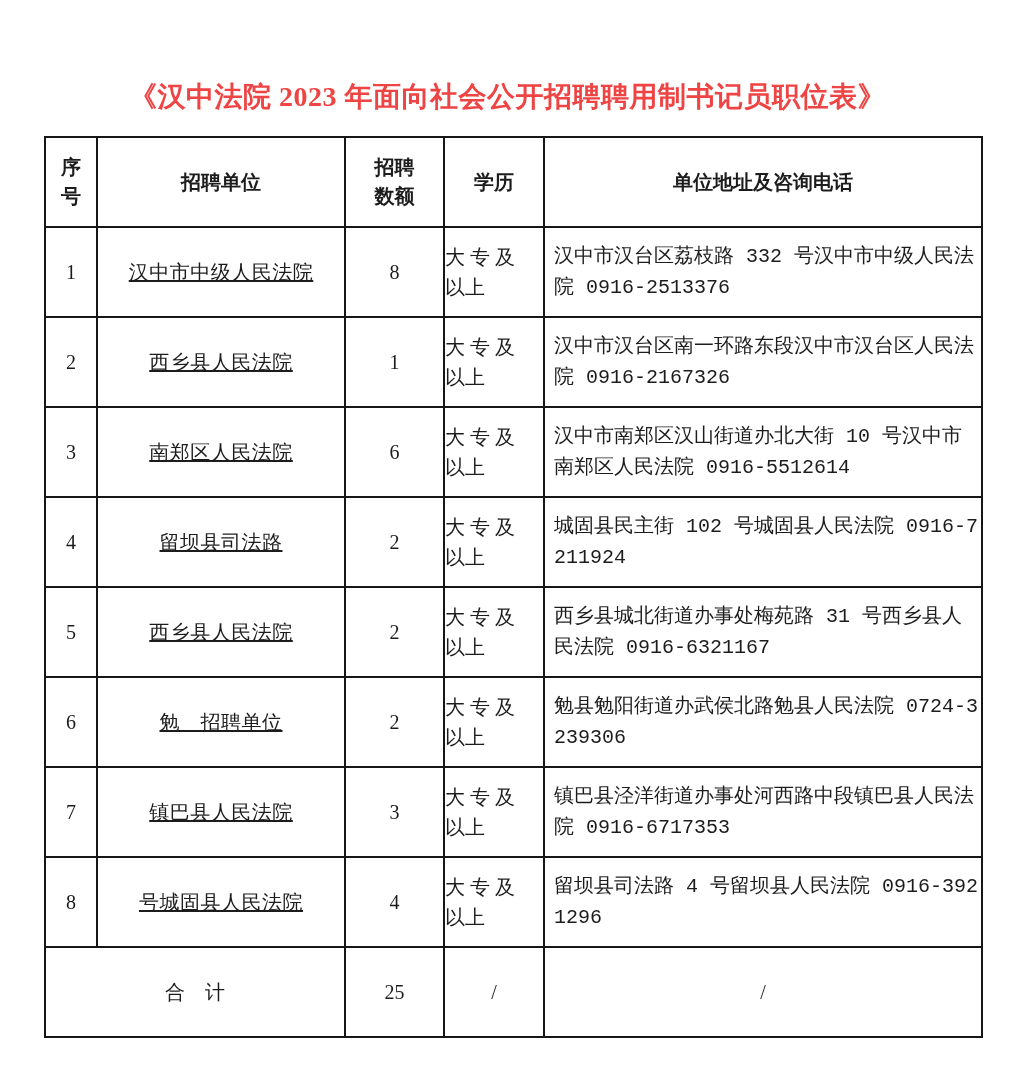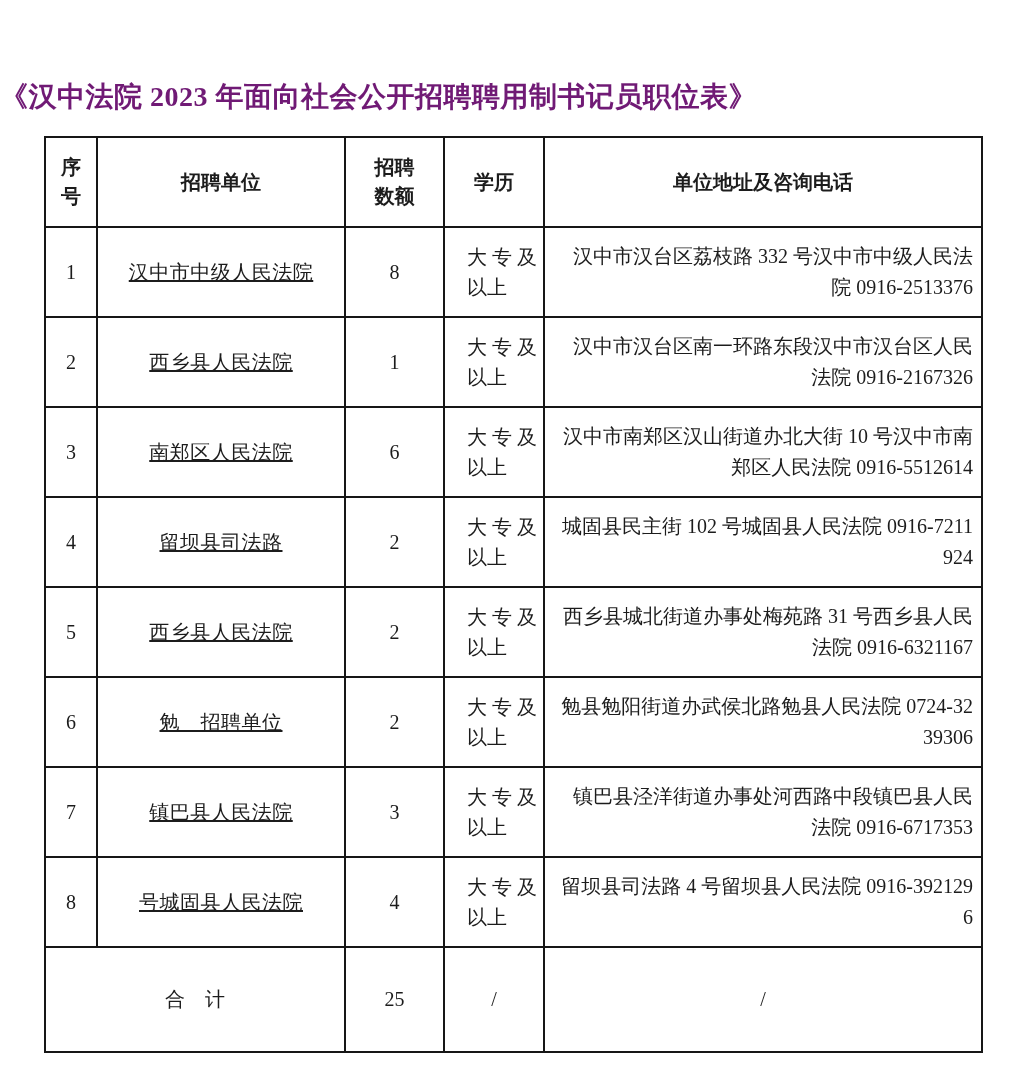--- a/index.html
+++ b/index.html
@@ -9,23 +9,24 @@
     font-family: "Liberation Serif", "DejaVu Serif", serif;
     color: #1c1c1c;
   }
   .page {
     width: 1015px;
     height: 1086px;
     background: #ffffff;
     padding-top: 78px;
   }
   .doc-title {
+    text-align: center;
     font-size: 28px;
     font-weight: bold;
-    color: #701a75;
+    color: #ef4444;
     letter-spacing: 0.5px;
     margin-bottom: 20px;
     white-space: nowrap;
   }
   table.position-table {
     border-collapse: collapse;
     table-layout: fixed;
     margin-left: 44px;
     width: 937px;
   }
@@ -37,53 +38,53 @@
     color: #1c1c1c;
     overflow: hidden;
   }
   col.c-no    { width: 52px;  }
   col.c-unit  { width: 248px; }
   col.c-count { width: 99px;  }
   col.c-edu   { width: 100px; }
   col.c-addr  { width: 438px; }
   tr.header-row { height: 90px; }
   tr.data-row   { height: 90px; }
-  tr.total-row  { height: 105px; }
+  tr.total-row  { height: 90px; }
   th.h-cell {
     font-weight: bold;
     text-align: center;
     white-space: pre-line;
     line-height: 29px;
     font-size: 20px;
   }
   td.no-cell, td.count-cell, td.slash-cell {
     text-align: center;
     font-size: 20px;
   }
   td.unit-cell {
     text-align: center;
     font-size: 21px;
     letter-spacing: 0.5px;
     text-decoration: underline;
   }
   td.edu-cell {
     text-align: left;
-    padding-left: 22px;
+    padding-left: 0;
     padding-right: 4px;
     white-space: pre-line;
     line-height: 30px;
     font-size: 20px;
   }
   td.addr-cell {
-    text-align: right;
+    text-align: left;
     padding-left: 9px;
-    padding-right: 8px;
     line-height: 31px;
     font-size: 20px;
     word-break: break-all;
+    font-family: Liberation Mono, monospace;
   }
   td.total-label-cell {
     text-align: center;
     font-size: 21px;
     font-weight: normal;
   }
 </style>
 </head>
 <body>
 

